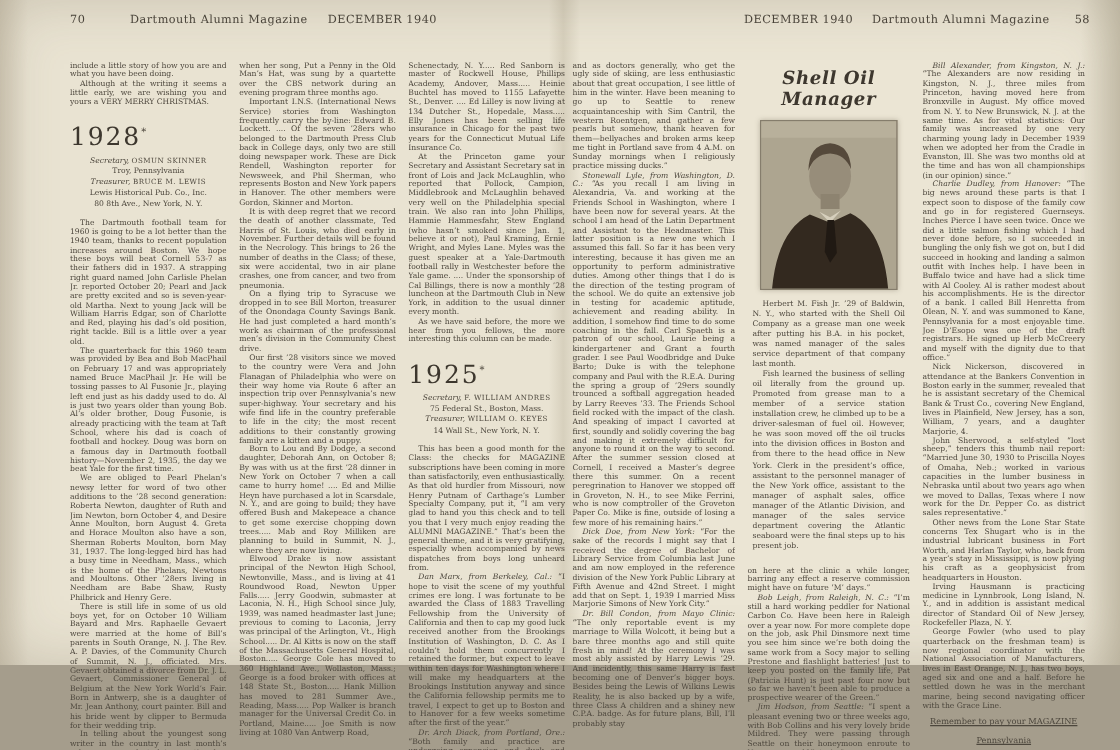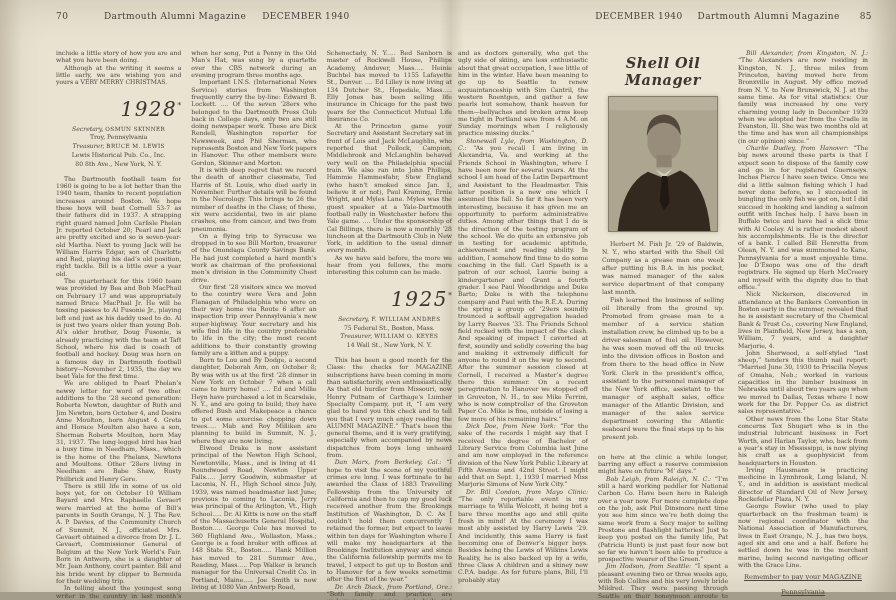--- a/index.html
+++ b/index.html
@@ -1,18 +1,18 @@
 <!DOCTYPE html>
 <html style="--ink: #4b463d; --heading-ink: #3d372e; --paper: #e9e3d2;"><head>
 <meta charset="utf-8">
 <style>
   *{box-sizing:border-box;margin:0;padding:0;}
   html,body{width:896px;height:600px;overflow:hidden;background:#a59d8c;}
   .spread{
-    position:relative;width:896px;height:592px;
+    position:relative;width:896px;height:532px;
     font-family:"DejaVu Serif","Liberation Serif",serif;
     color:var(--ink,#4b463d);
     background:linear-gradient(90deg,#d5cdba 0%,#e9e3d2 2.5%,#e9e3d2 49%,#d7d0bd 50.3%,#ebe5d4 51.8%,#ebe5d4 96.5%,#cfc8b4 100%);
     box-shadow:inset 0 0 46px rgba(115,104,82,.28);
   }
   .page{position:absolute;top:0;height:600px;}
   .page-left{left:0;width:452px;padding:11px 0 0 56px;}
   .page-right{left:452px;width:444px;padding:11px 0 0 6px;}
   .page-header{height:17px;font-size:9px;letter-spacing:.4px;white-space:nowrap;color:#494339;display:flex;align-items:baseline;}
   .page-header .mag-title,.page-header .issue{}
@@ -21,21 +21,21 @@
   .page-right .page-header{justify-content:flex-end;padding-right:24px;}
   .page-right .page-header .issue{margin-right:15px;}
   .page-right .page-header .mag-title{margin-right:20px;}
   .cols{display:flex;gap:10px;margin-top:21px;}
   .col{width:128px;height:566px;overflow:hidden;}
   .page-right .col{width:130px;}
   p.para{font-size:6.1px;line-height:1.2;text-align:justify;text-indent:8px;color:#4d473d;}
   p.para.cont{text-indent:0;}
   p.para.gap{margin-top:12px;}
   .lead{font-style:italic;}
-  .class-heading{text-align:right;font-size:20px;line-height:1;margin:13px 0 6px;color:var(--heading-ink,#3d372e);letter-spacing:1.5px;font-style:italic;}
+  .class-heading{text-align:left;font-size:20px;line-height:1;margin:13px 0 6px;color:var(--heading-ink,#3d372e);letter-spacing:1.5px;}
   .class-heading sup{font-size:8px;vertical-align:super;letter-spacing:0;}
   .officers{text-align:center;margin:0 0 6px;}
   .officer-line{font-size:6.1px;line-height:1.45;color:#4d473d;}
   .officer-role{font-style:italic;}
   .officer-name{font-size:5.7px;letter-spacing:.4px;}
   .feature-title{font-style:italic;font-weight:bold;text-align:center;font-size:14.5px;margin:5px 0 8px;color:var(--heading-ink,#3d372e);letter-spacing:.5px;}
   .photo-frame{width:110px;height:136px;margin:0 auto 8px;border:1px solid #857d6c;background:#ada590;box-shadow:0 0 4px rgba(90,80,60,.35);}
   .photo-frame svg{display:block;width:100%;height:100%;}
   p.para.cap{line-height:1.32;margin:0 4px;text-indent:8px;}
   .center-note{font-size:6.6px;text-align:center;line-height:1.5;margin-top:5px;color:#4d473d;text-decoration:underline;}
@@ -93,21 +93,21 @@
           <p class="para"><span class="lead">Dan Marx, from Berkeley, Cal.:</span> <span>“I hope to visit the scene of my youthful crimes ere long. I was fortunate to be awarded the Class of 1883 Travelling Fellowship from the University of California and then to cap my good luck received another from the Brookings Institution of Washington, D. C. As I couldn’t hold them concurrently I retained the former, but expect to leave within ten days for Washington where I will make my headquarters at the Brookings Institution anyway and since the California fellowship permits me to travel, I expect to get up to Boston and to Hanover for a few weeks sometime after the first of the year.”</span></p>
           <p class="para"><span class="lead">Dr. Arch Diack, from Portland, Ore.:</span> <span>“Both family and practice are undergoing expansion and duck and goose shooting is quite satisfactory. Hal Hirsch’s busy season starts about now with the onset of skiing</span></p>
         </div>
     </div>
   </section>
 
   <section class="page page-right">
     <header class="page-header">
       <span class="issue">DECEMBER 1940</span>
       <span class="mag-title">Dartmouth Alumni Magazine</span>
-      <span class="folio">85</span>
+      <span class="folio">58</span>
     </header>
     <div class="cols">
       <div class="col">
           <p class="para cont"><span>and as doctors generally, who get the ugly side of skiing, are less enthusiastic about that great occupation, I see little of him in the winter. Have been meaning to go up to Seattle to renew acquaintanceship with Sim Cantril, the western Roentgen, and gather a few pearls but somehow, thank heaven for them—bellyaches and broken arms keep me tight in Portland save from 4 A.M. on Sunday mornings when I religiously practice missing ducks.”</span></p>
           <p class="para"><span class="lead">Stonewall Lyle, from Washington, D. C.:</span> <span>“As you recall I am living in Alexandria, Va. and working at the Friends School in Washington, where I have been now for several years. At the school I am head of the Latin Department and Assistant to the Headmaster. This latter position is a new one which I assumed this fall. So far it has been very interesting, because it has given me an opportunity to perform administrative duties. Among other things that I do is the direction of the testing program of the school. We do quite an extensive job in testing for academic aptitude, achievement and reading ability. In addition, I somehow find time to do some coaching in the fall. Carl Spaeth is a patron of our school, Laurie being a kindergartener and Grant a fourth grader. I see Paul Woodbridge and Duke Barto; Duke is with the telephone company and Paul with the R.E.A. During the spring a group of ’29ers soundly trounced a softball aggregation headed by Larry Reeves ’33. The Friends School field rocked with the impact of the clash. And speaking of impact I cavorted at first, soundly and solidly covering the bag and making it extremely difficult for anyone to round it on the way to second. After the summer session closed at Cornell, I received a Master’s degree there this summer. On a recent peregrination to Hanover we stopped off in Groveton, N. H., to see Mike Ferrini, who is now comptroller of the Groveton Paper Co. Mike is fine, outside of losing a few more of his remaining hairs.”</span></p>
           <p class="para"><span class="lead">Dick Doe, from New York:</span> <span>“For the sake of the records I might say that I received the degree of Bachelor of Library Service from Columbia last June and am now employed in the reference division of the New York Public Library at Fifth Avenue and 42nd Street. I might add that on Sept. 1, 1939 I married Miss Marjorie Simons of New York City.”</span></p>
           <p class="para"><span class="lead">Dr. Bill Condon, from Mayo Clinic:</span> <span>“The only reportable event is my marriage to Willa Wolcott, it being but a bare three months ago and still quite fresh in mind! At the ceremony I was most ably assisted by Harry Lewis ’29. And incidently, this same Harry is fast becoming one of Denver’s bigger boys. Besides being the Lewis of Wilkins Lewis Reality, he is also backed up by a wife, three Class A children and a shiney new C.P.A. badge. As for future plans, Bill, I’ll probably stay</span></p>
         </div>
       <div class="col">
           <div class="feature-title">Shell Oil Manager</div>

